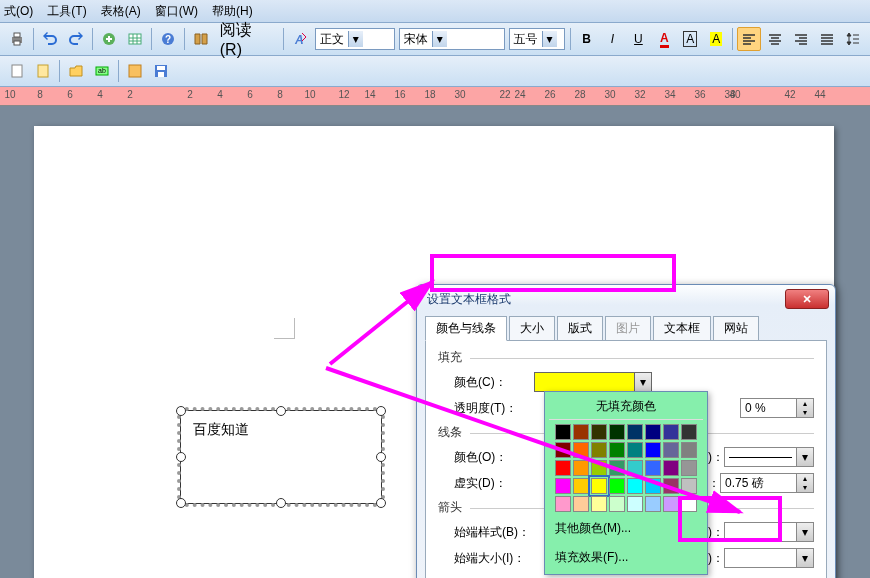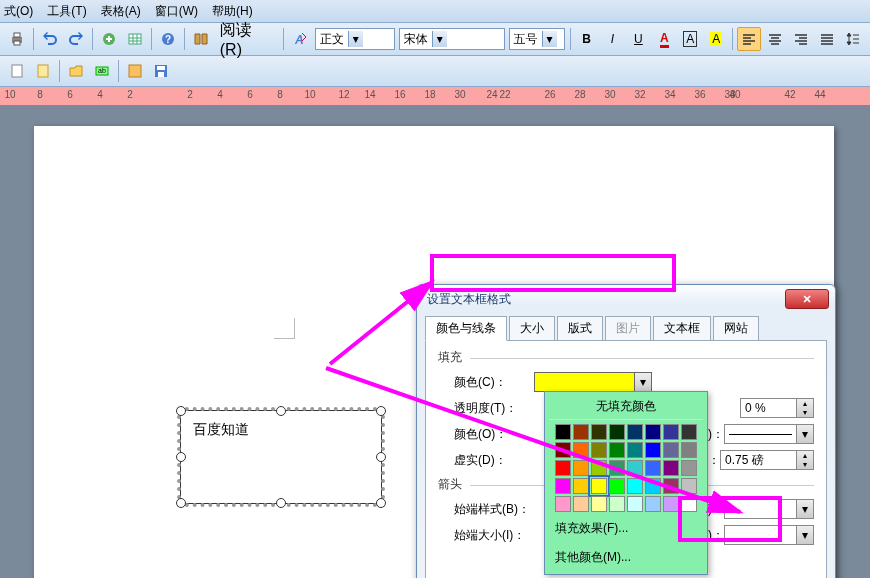--- a/index.html
+++ b/index.html
@@ -221,21 +221,21 @@
     <span class="num" style="left: 220px;">4</span>
     <span class="num" style="left: 250px;">6</span>
     <span class="num" style="left: 280px;">8</span>
     <span class="num" style="left: 310px;">10</span>
     <span class="num" style="left: 344px;">12</span>
     <span class="num" style="left: 370px;">14</span>
     <span class="num" style="left: 400px;">16</span>
     <span class="num" style="left: 430px;">18</span>
     <span class="num" style="left: 460px;">30</span>
     <span class="num" style="left: 505px;">22</span>
-    <span class="num" style="left: 492px;">24</span>
+    <span class="num" style="left: 520px;">24</span>
     <span class="num" style="left: 550px;">26</span>
     <span class="num" style="left: 580px;">28</span>
     <span class="num" style="left: 610px;">30</span>
     <span class="num" style="left: 640px;">32</span>
     <span class="num" style="left: 670px;">34</span>
     <span class="num" style="left: 700px;">36</span>
     <span class="num" style="left: 730px;">38</span>
     <span class="num" style="left: 735px;">40</span>
     <span class="num" style="left: 790px; text-align: right;">42</span>
     <span class="num" style="left: 820px;">44</span>
@@ -287,20 +287,21 @@
           <div class="spin">
               <span>0 %</span>
               <div class="sbtn">
                 <span>▴</span>
                 <span>▾</span>
               </div>
             </div>
         </div>
       </div>
       <div class="fldgroup">
+        <div class="grouplabel">线条</div>
         <div class="row">
           <span class="lbl">颜色(O)：</span>
           <span style="flex:1"></span>
           <span>(S)：</span>
           <div class="linesel">
               <span style="flex:1;height:1px;background:#000;margin:0 4px"></span>
               <div class="dd">▾</div>
             </div>
         </div>
         <div class="row">
@@ -373,22 +374,22 @@
             <div style="background: rgb(192, 192, 192);"></div>
             <div style="background: rgb(255, 153, 204);"></div>
             <div style="background: rgb(255, 204, 153);"></div>
             <div style="background: rgb(255, 255, 153);"></div>
             <div style="background: rgb(204, 255, 204);"></div>
             <div style="background: rgb(204, 255, 255);"></div>
             <div style="background: rgb(153, 204, 255);"></div>
             <div style="background: rgb(204, 153, 255);"></div>
             <div style="background: rgb(255, 255, 255);"></div>
           </div>
+        <div class="poprow">其他颜色(M)...</div>
         <div class="poprow">填充效果(F)...</div>
-        <div class="poprow">其他颜色(M)...</div>
       </div>
     </div>
 
   </div>
 
   <svg class="hlarrow" style="left:0;top:0;width:870px;height:578px;position:absolute">
     <defs>
         <marker id="ah" markerWidth="10" markerHeight="10" refX="8" refY="3" orient="auto">
           <path d="M0 0L9 3L0 6z" fill="#ff00ff"></path>
         </marker>

